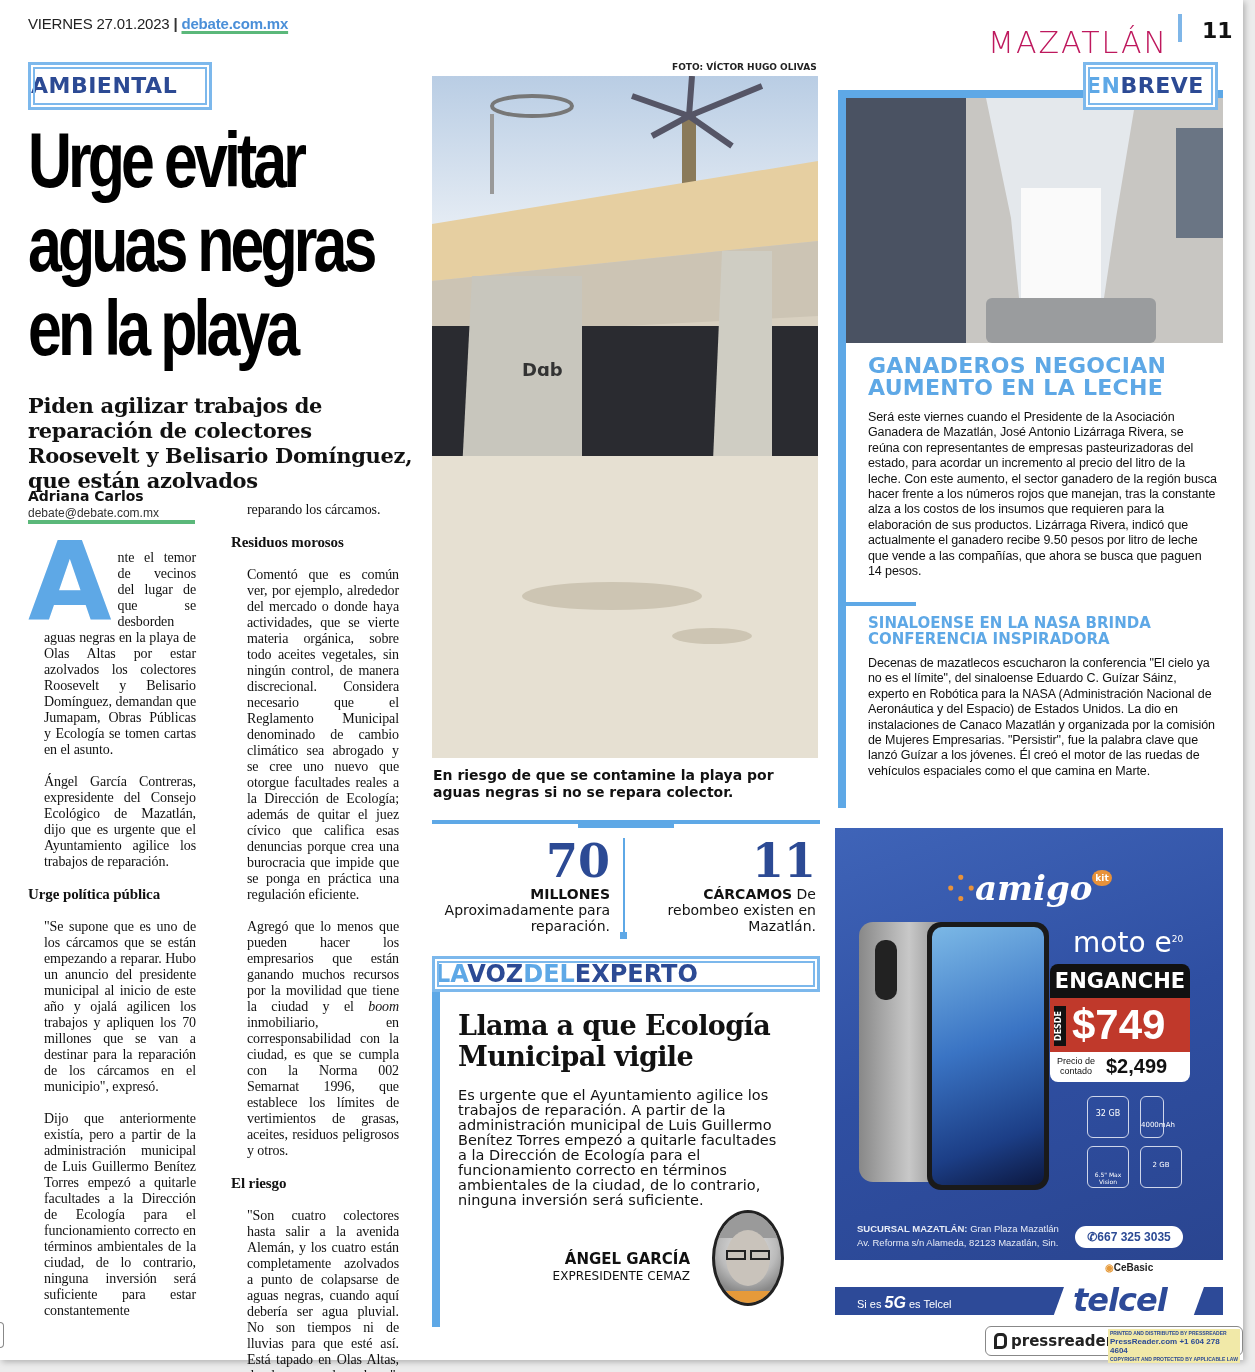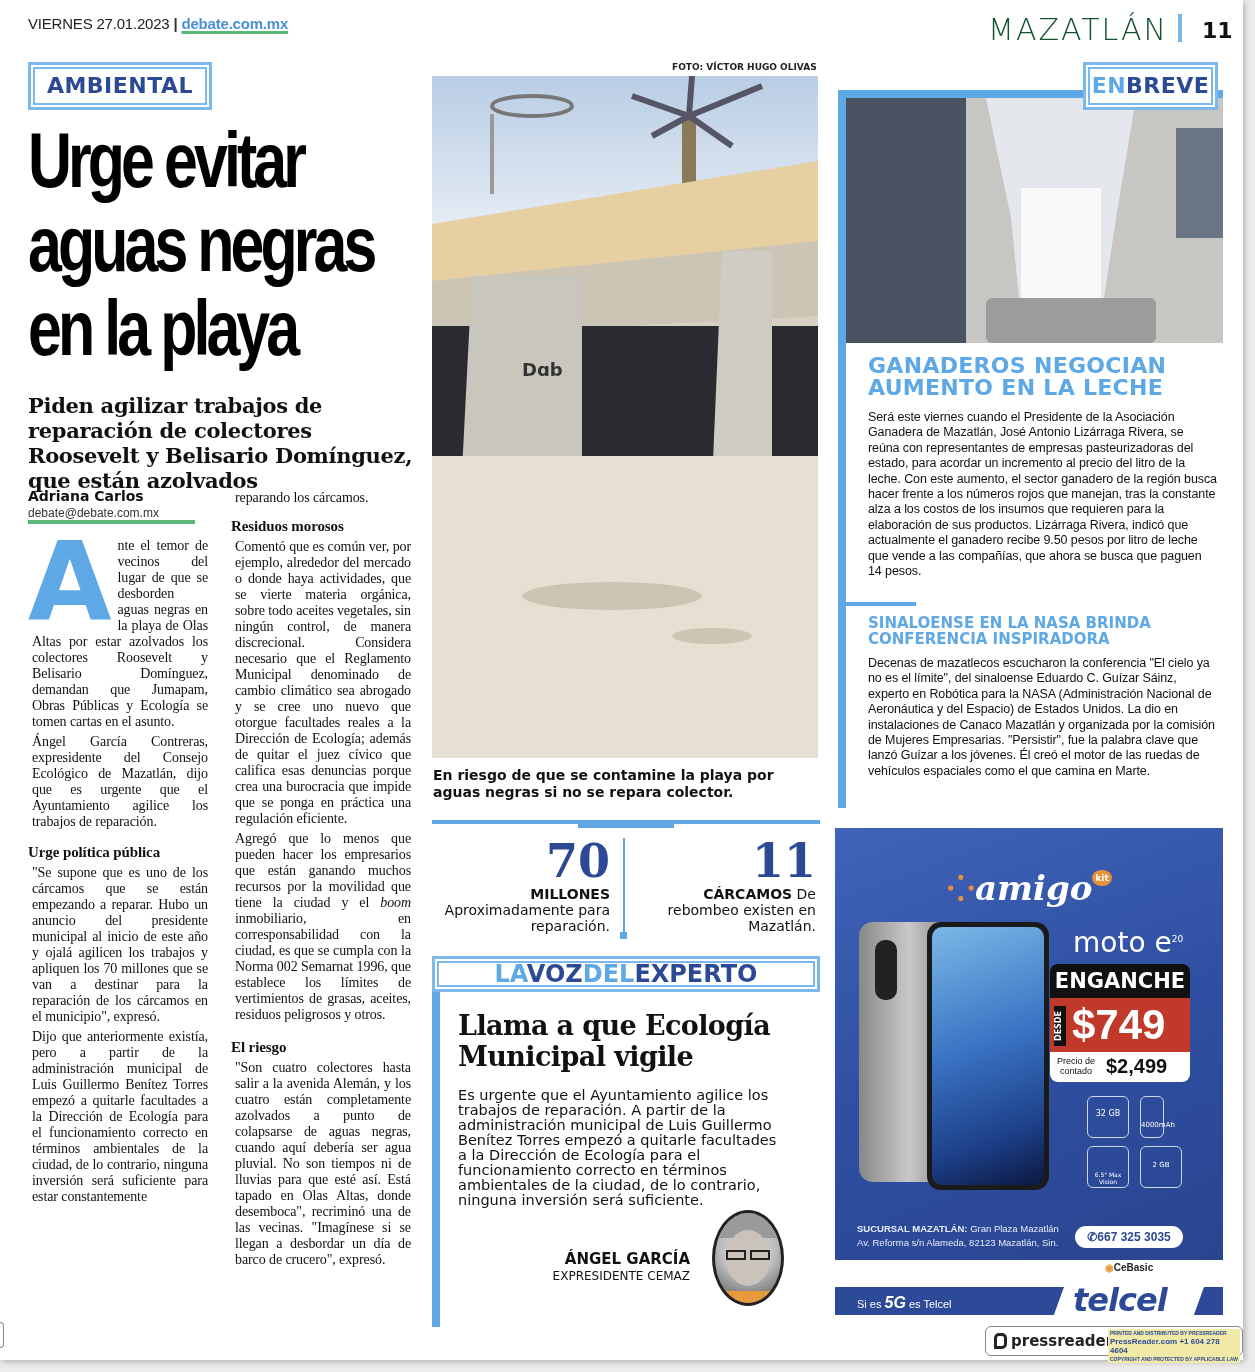--- a/index.html
+++ b/index.html
@@ -2,30 +2,30 @@
 <html><head>
 <meta charset="utf-8">
 <style>
 *{box-sizing:border-box;margin:0;padding:0}
 html,body{width:1255px;height:1372px;background:#ececec;overflow:hidden}
 .page{position:absolute;left:0;top:0;width:1243px;height:1360px;background:#fff;box-shadow:2px 2px 6px rgba(0,0,0,.25);font-family:"DejaVu Serif",serif;color:#111}
 .abs{position:absolute}
 .date{left:28px;top:15px;font:15px "Liberation Sans",sans-serif;color:#222;letter-spacing:-.2px}
 .date .sep{font-weight:bold;margin:0 4px;color:#333}
 .date a{color:#4a8fd8;font-weight:bold;text-decoration:underline;text-decoration-color:#5bb87a;text-decoration-thickness:3px}
-.section{right:90px;top:12px;font:300 30px "DejaVu Sans",sans-serif;letter-spacing:2px;color:#14532d}
+.section{right:90px;top:25px;font:300 30px "DejaVu Sans",sans-serif;letter-spacing:2px;color:#be185d}
 .secbar{left:1178px;top:14px;width:4px;height:28px;background:#7fb6e8}
 .pagenum{left:1202px;top:18px;font:bold 22px "DejaVu Sans",sans-serif;color:#111}
-.tag{border:3px solid #7cb8ec;outline:2px solid #7cb8ec;outline-offset:-7px;background:#fff;font:bold 22px "DejaVu Sans",sans-serif;color:#2c4a94;text-align:center;letter-spacing:.5px}
+.tag{border:3px solid #7cb8ec;outline:2px solid #7cb8ec;outline-offset:-7px;background:#fff;font:bold 22px "DejaVu Sans",sans-serif;color:#2c4a94;letter-spacing:.5px}
 .headline{left:28px;top:118px;width:400px;font:bold 78px/84px "Liberation Sans Narrow","Liberation Sans",sans-serif;letter-spacing:-5px;transform:scaleX(.78);transform-origin:left top;color:#000;width:520px}
 .dek{left:28px;top:393px;width:400px;font:bold 21px/25px "DejaVu Serif",serif;color:#111;letter-spacing:-.3px}
 .byline{left:28px;top:488px;font:bold 14px "DejaVu Sans",sans-serif}
 .email{left:28px;top:506px;font:12px "Liberation Sans",sans-serif;color:#333;border-bottom:4px solid #5bb87a;padding-right:36px}
 .col{font:14px/16px "Liberation Serif",serif;text-align:justify;color:#111;letter-spacing:-.1px}
-.col p{margin:4px}
+.col p{margin:16px}
 .col h4{font:bold 15px/17px "Liberation Serif",serif;margin-top:14px}
 .dropcap{float:left;font:bold 108px/88px "DejaVu Sans",sans-serif;color:#5ea8e6;margin:4px 6px 0 0;height:92px}
 .credit{left:672px;top:62px;font:bold 9px "DejaVu Sans",sans-serif;color:#222}
 .photo{left:432px;top:76px;width:386px;height:682px;overflow:hidden;background:#d8d0c0}
 .caption{left:433px;top:767px;width:380px;font:bold 14px/17px "DejaVu Sans",sans-serif;color:#111}
 .statline{left:432px;top:820px;width:388px;height:4px;background:#5ea8e6}
 .stattab{left:578px;top:820px;width:96px;height:8px;background:#5ea8e6}
 .stat{text-align:right;font:14px/16px "DejaVu Sans",sans-serif}
 .stat .n{font:bold 46px/50px "DejaVu Serif",serif;color:#2c4a94}
 .stat b{font-weight:bold}

